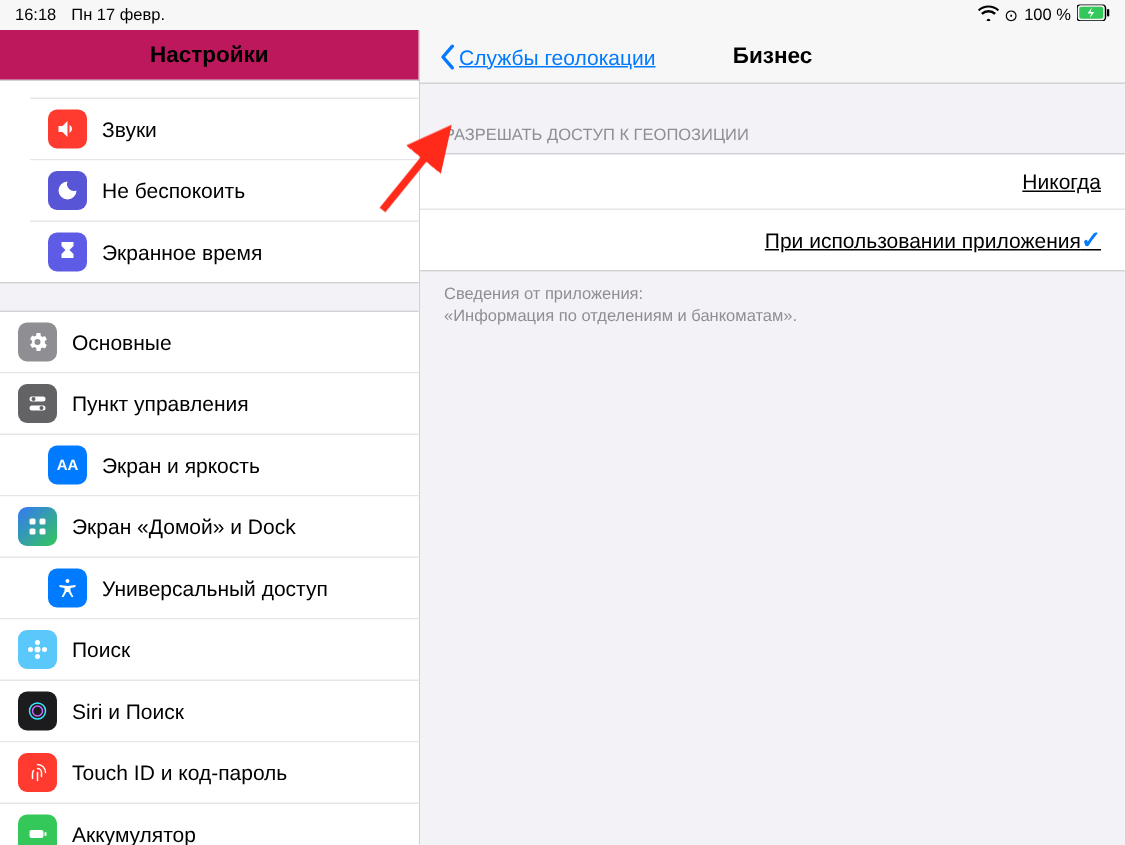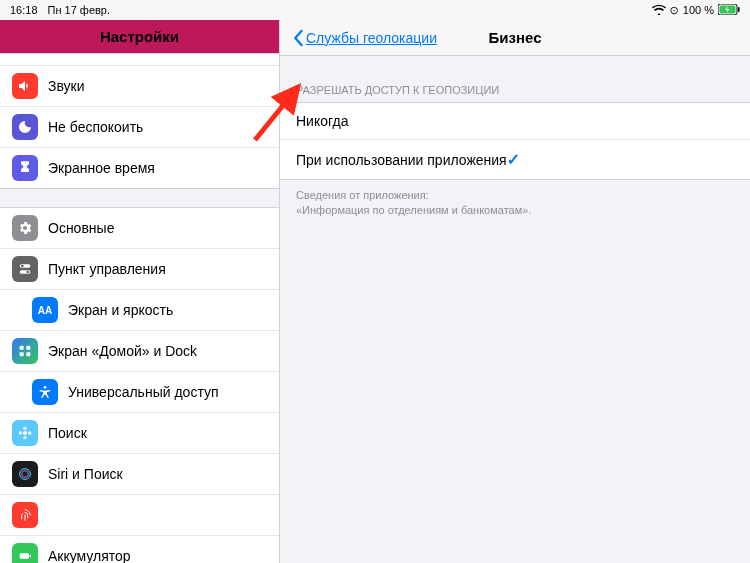--- a/index.html
+++ b/index.html
@@ -35,21 +35,21 @@
 }
 .sidebar-title {
   text-align: center;
   font-weight: 600;
   font-size: 15px;
   padding: 8px 0;
   background: #be185d;
   border-bottom: 1px solid #d1d1d6;
 }
 .group { margin-top: 18px; background: #fff; border-top: 1px solid #d1d1d6; border-bottom: 1px solid #d1d1d6; }
-.group.first { margin-top: 0; border-top: none; }
+.group.first { margin-top: 0; border-top: none; padding-left: 20px; }
 .sidebar-item {
   display: flex;
   align-items: center;
   padding: 7px 12px;
   border-bottom: 1px solid #e5e5ea;
   background: #fff;
   cursor: pointer;
   font-size: 14px;
 }
 .sidebar-item:last-child { border-bottom: none; }
@@ -114,25 +114,26 @@
   padding: 28px 16px 6px;
 }
 .option-list {
   background: #fff;
   border-top: 1px solid #d1d1d6;
   border-bottom: 1px solid #d1d1d6;
 }
 .option {
   display: flex;
   align-items: center;
-  justify-content: flex-start;
+  justify-content: flex-end;
   padding: 10px 16px;
   font-size: 14px;
   border-bottom: 1px solid #e5e5ea;
   cursor: pointer;
+  text-decoration: underline;
 }
 .option:last-child { border-bottom: none; }
 .check { color: #007aff; font-size: 16px; font-weight: bold; }
 .footer-note {
   font-size: 11px;
   color: #8e8e93;
   padding: 8px 16px;
   line-height: 1.4;
 }
 .arrow {
@@ -272,20 +273,21 @@
             </svg>
         </div>
         <span>Siri и Поиск</span>
       </div>
       <div class="sidebar-item">
         <div class="icon red">
           <svg viewBox="0 0 24 24">
               <path d="M12 4a8 8 0 018 8M12 8a4 4 0 014 4v4M12 12v8M8 10a5 5 0 00-1 3v5" fill="none" stroke="#fff" stroke-width="1.5" stroke-linecap="round"></path>
             </svg>
         </div>
+        <span>Touch ID и код-пароль</span>
       </div>
       <div class="sidebar-item">
         <div class="icon green">
           <svg viewBox="0 0 24 24">
               <rect x="4" y="8" width="14" height="8" rx="2" fill="#fff"></rect>
               <rect x="19" y="10" width="2" height="4" rx="1" fill="#fff"></rect>
             </svg>
         </div>
         <span>Аккумулятор</span>
       </div>

